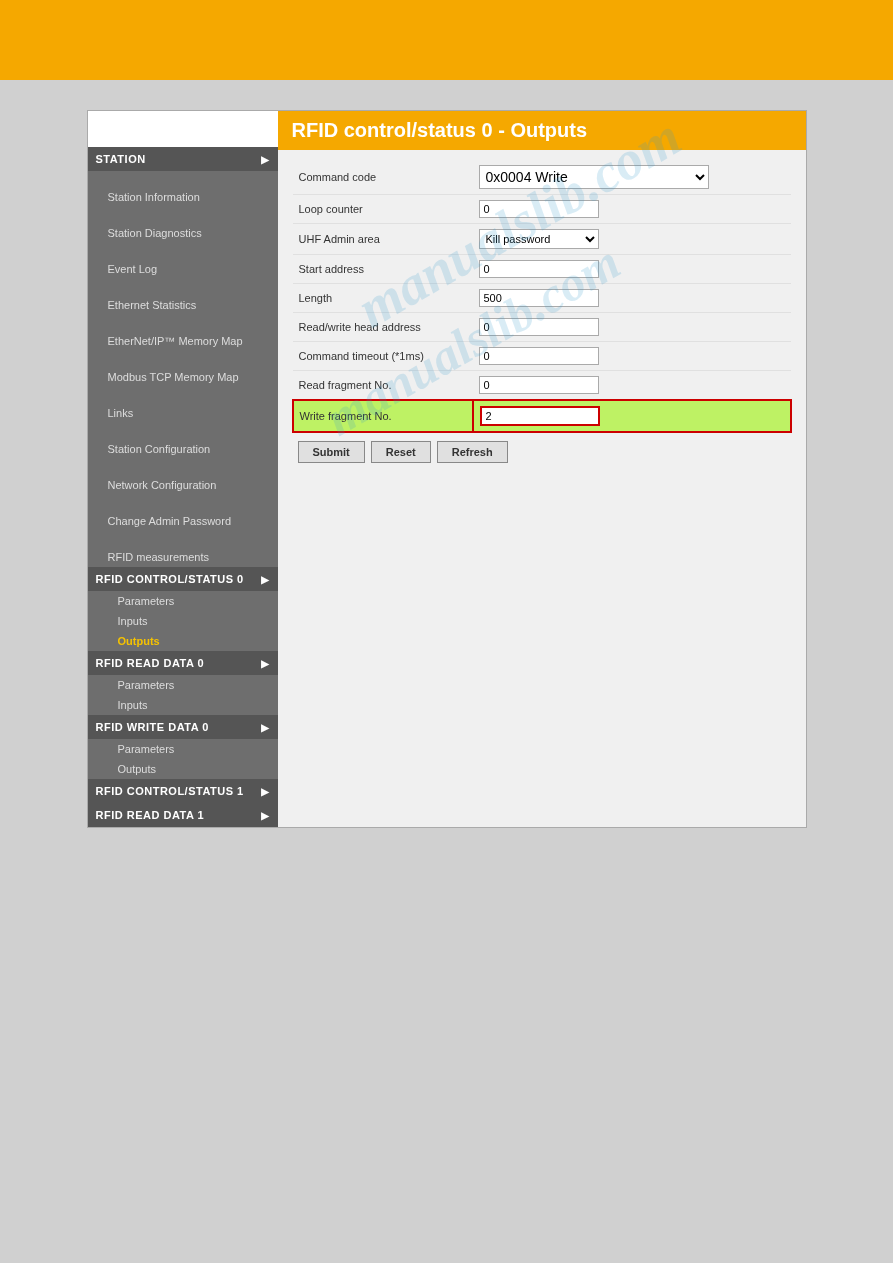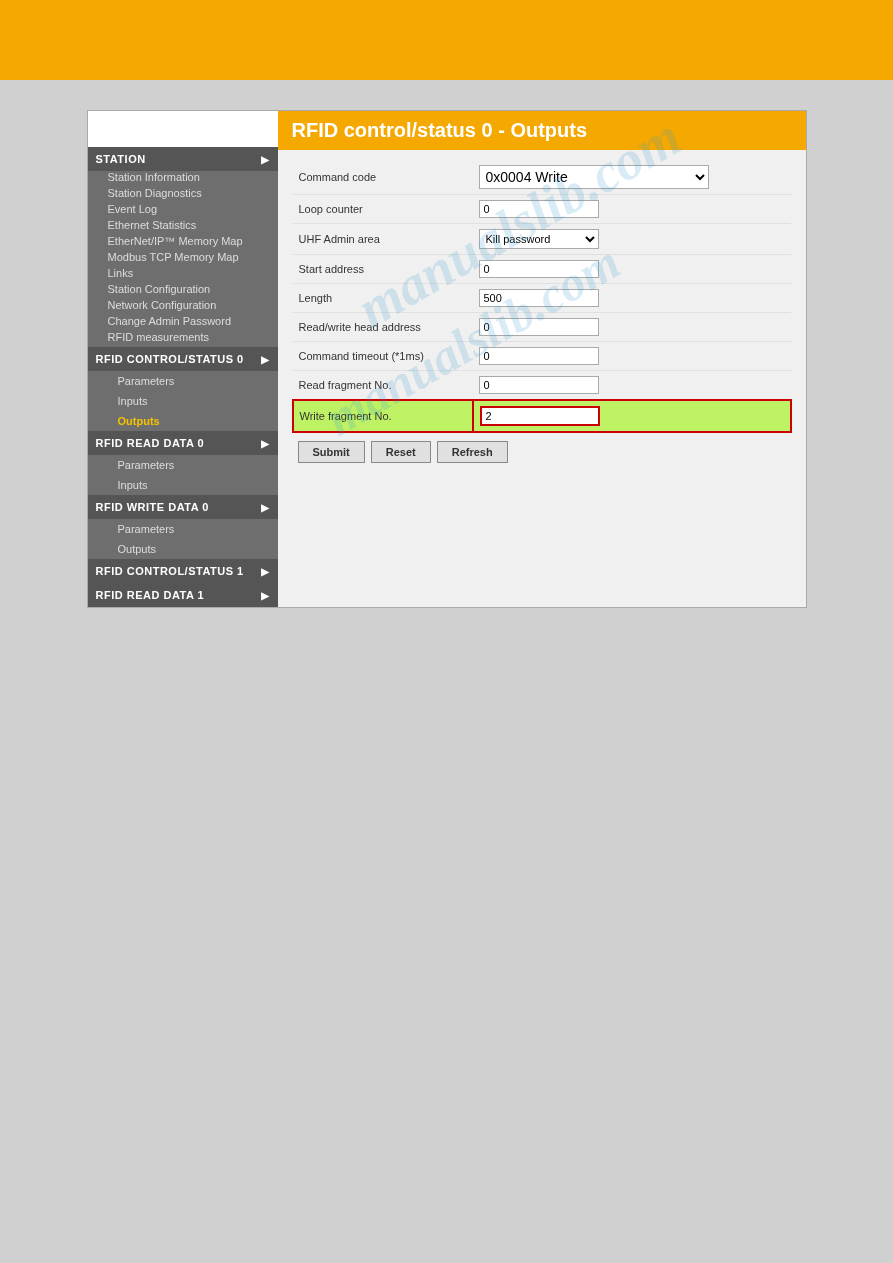--- a/index.html
+++ b/index.html
@@ -51,21 +51,21 @@
       cursor: pointer;
       text-transform: uppercase;
       letter-spacing: 0.5px;
     }
 
     .sidebar-section-header .arrow {
       font-size: 10px;
     }
 
     .sidebar-item {
-      padding: 0 8px 4px 20px;
+      padding: 20px 8px 4px 20px;
       font-size: 11px;
       color: #ddd;
       cursor: pointer;
     }
 
     .sidebar-subitem {
       padding: 4px 8px 4px 30px;
       font-size: 11px;
       color: #ddd;
       cursor: pointer;

